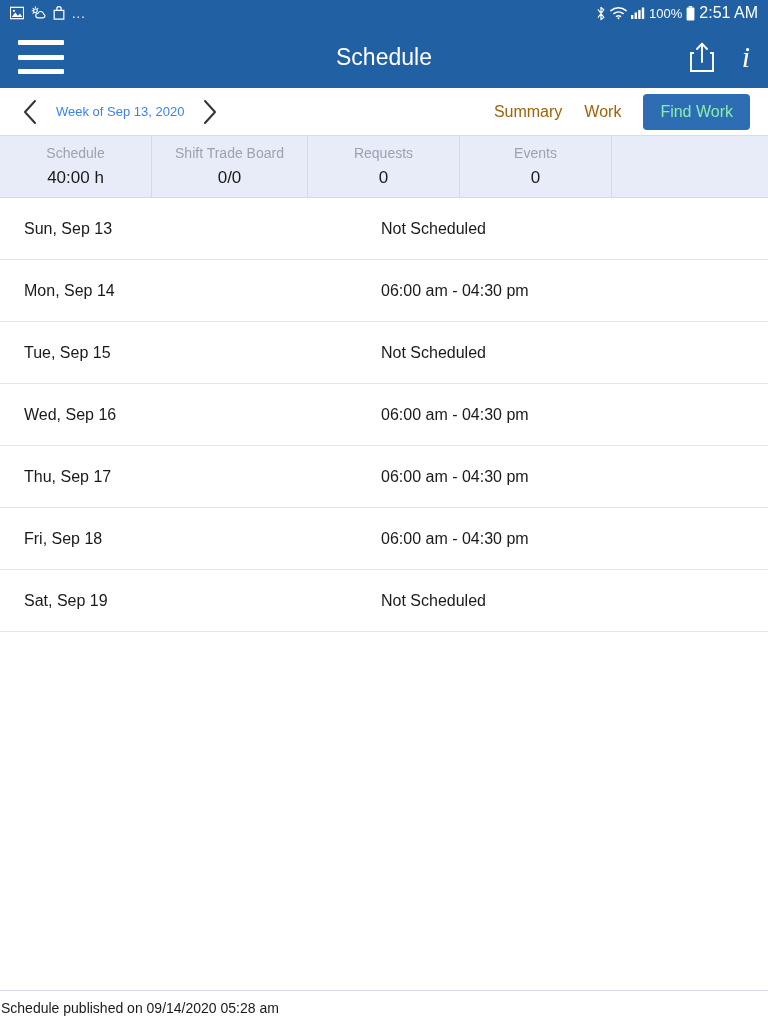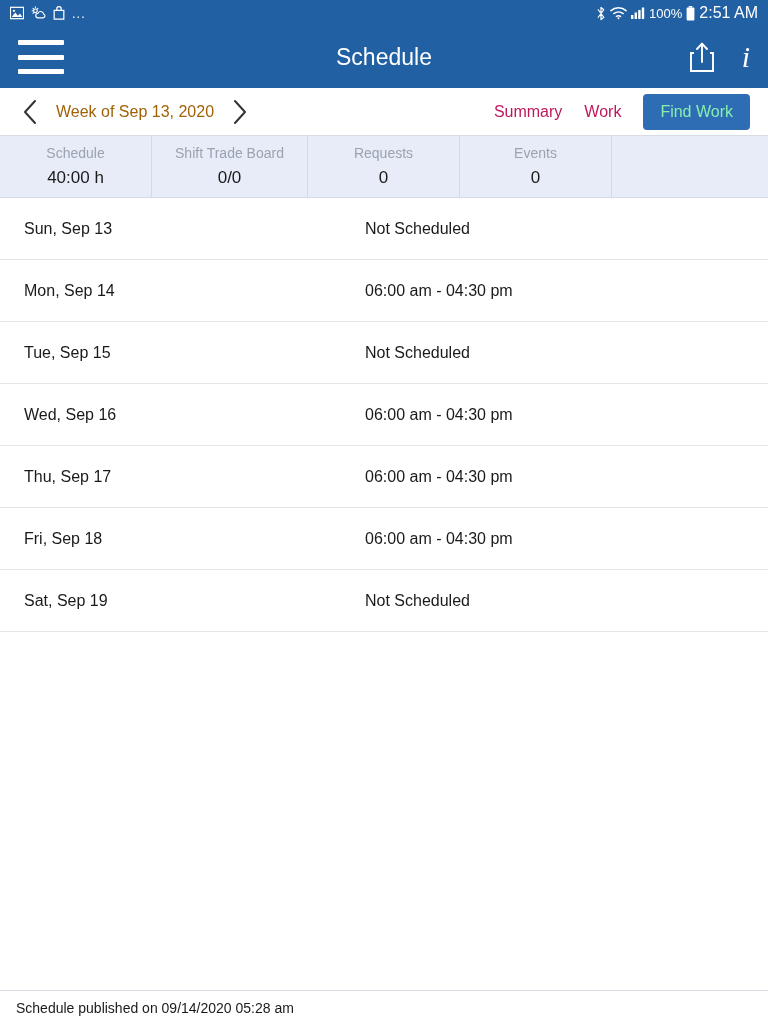--- a/index.html
+++ b/index.html
@@ -70,30 +70,30 @@
     padding:0 18px;
     border-bottom:1px solid #d8dde4;
   }
   .chev{
     width:26px; height:26px;
     display:flex; align-items:center; justify-content:center;
     cursor:pointer;
   }
   .chev svg{ display:block; }
   .week-label{
-    font-size:16px; color:#a16207;
+    font-size:13px; color:#3b82f6;
     margin:0 12px;
     white-space:nowrap;
   }
   .weeknav-right{
     margin-left:auto;
     display:flex; align-items:center; gap:22px;
   }
   .link-btn{
-    font-size:16px; color:#be185d;
+    font-size:16px; color:#a16207;
     cursor:pointer; background:none; border:none;
     font-family:"Liberation Sans", sans-serif;
   }
   .primary-btn{
     background:#2e6cb4; color:#86efac;
     border:none; border-radius:4px;
     font-size:16px;
     padding:9px 17px;
     cursor:pointer;
     font-family:"Liberation Sans", sans-serif;
@@ -126,30 +126,30 @@
     display:flex; align-items:center;
     border-bottom:1px solid #e3e5e8;
     cursor:pointer;
   }
   .row-day{
     width:365px;
     padding-left:24px;
     font-size:16px; color:#1a1a1a;
   }
   .row-time{
-    font-size:16px; color:#1a1a1a;
+    font-size:16px; color:#1a1a1a;margin-left:16px;
   }
 
   
   .spacer{ flex:1 1 auto; background:#ffffff; }
   .footer{
     height:34px; width:100%;
     border-top:1px solid #d8dde4;
     display:flex; align-items:center;
-    padding-left:16px;
+    padding-left:1px;
     background:#ffffff;
   }
   .footer-text{ font-size:14px; color:#1a1a1a; }
 
   .page{ display:flex; flex-direction:column; height:1024px; width:768px; }
 </style>
 </head>
 <body>
 
 <div class="page">

